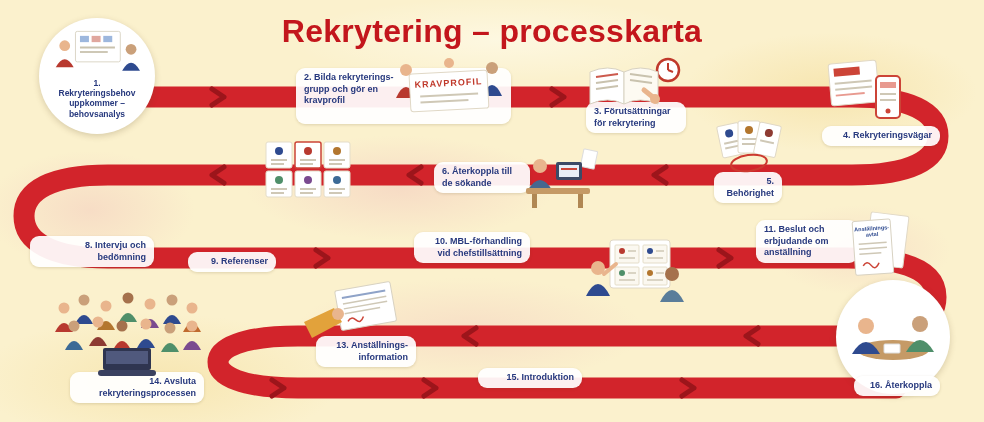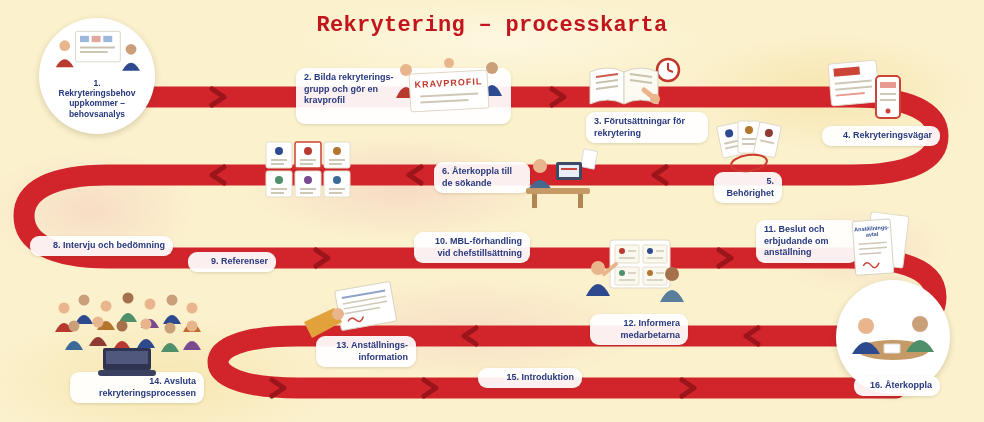--- a/index.html
+++ b/index.html
@@ -11,21 +11,21 @@
       radial-gradient(ellipse 150px 85px at 90px 210px, rgba(243,201,190,.5), transparent 70%),
       radial-gradient(ellipse 250px 75px at 470px 330px, rgba(243,201,190,.45), transparent 70%),
       radial-gradient(ellipse 130px 65px at 860px 250px, rgba(243,201,190,.4), transparent 70%),
       radial-gradient(ellipse 210px 85px at 830px 92px, rgba(243,219,150,.55), transparent 70%),
       radial-gradient(ellipse 260px 95px at 160px 380px, rgba(243,219,150,.5), transparent 70%),
       radial-gradient(ellipse 300px 60px at 500px 40px, rgba(255,252,238,.6), transparent 70%),
       #fbf1cd;
   }
   .title {
     position:absolute; top:13px; left:0; width:100%; text-align:center;
-    font-size:22px; font-weight:bold; color:#c3161c; letter-spacing:.3px; z-index:4;font-family:Liberation Mono, monospace;
+    font-size:32px; font-weight:bold; color:#c3161c; letter-spacing:.3px; z-index:4;
   }
   .road { position:absolute; inset:0; z-index:1; }
   .pill {
     position:absolute; z-index:2;
     background:rgba(255,255,255,.93); border-radius:9px; padding:4px 8px;
     font-size:9px; font-weight:bold; color:#27397e; line-height:1.3;
     box-shadow:0 1px 3px rgba(90,70,30,.18);
   }
   .tc { text-align:right; }
   .circle {
@@ -112,21 +112,21 @@
     <path d="M8 16 Q26 8 42 16 L42 48 Q26 40 8 48 Z" fill="#fff" stroke="#d8d2c2"></path>
     <path d="M76 16 Q58 8 42 16 L42 48 Q58 40 76 48 Z" fill="#fdfaf2" stroke="#d8d2c2"></path>
     <line x1="14" y1="21" x2="36" y2="18" stroke="#cc5a4e" stroke-width="2"></line>
     <line x1="14" y1="27" x2="36" y2="24" stroke="#c9c2ae" stroke-width="2"></line>
     <line x1="14" y1="33" x2="36" y2="30" stroke="#c9c2ae" stroke-width="2"></line>
     <line x1="48" y1="18" x2="70" y2="21" stroke="#c9c2ae" stroke-width="2"></line>
     <line x1="48" y1="24" x2="70" y2="27" stroke="#c9c2ae" stroke-width="2"></line>
     <path d="M72 42 L62 34" stroke="#e9b58d" stroke-width="5" stroke-linecap="round"></path>
     <circle cx="73" cy="43" r="5" fill="#e9b58d"></circle>
   </svg>
-  <div class="pill" style="left:586px;top:112px;width:122px">
+  <div class="pill" style="left:586px;top:102px;width:100px">
     <span>3.</span>
     <span>Förutsättningar för rekrytering</span>
   </div>
 
   <svg class="illus" style="left:824px;top:56px" width="82" height="66" viewBox="0 0 82 66">
     <g transform="rotate(-5 30 30)">
       <rect x="6" y="6" width="48" height="42" rx="3" fill="#fff" stroke="#e0d8c6"></rect>
       <rect x="11" y="11" width="26" height="8" fill="#cc4437"></rect>
       <line x1="11" y1="26" x2="48" y2="26" stroke="#cfc8b6" stroke-width="2"></line>
       <line x1="11" y1="32" x2="48" y2="32" stroke="#cfc8b6" stroke-width="2"></line>
@@ -202,21 +202,21 @@
     <rect x="31" y="31" width="26" height="26" rx="2" fill="#fff" stroke="#e4ddc9"></rect>
     <circle cx="44" cy="40" r="4" fill="#7a4a8f"></circle>
       <line x1="36" y1="49" x2="52" y2="49" stroke="#cfc8b6" stroke-width="2"></line>
       <line x1="36" y1="53" x2="49" y2="53" stroke="#cfc8b6" stroke-width="2"></line>
     <rect x="60" y="31" width="26" height="26" rx="2" fill="#fff" stroke="#e4ddc9"></rect>
     <circle cx="73" cy="40" r="4" fill="#3c6a96"></circle>
       <line x1="65" y1="49" x2="81" y2="49" stroke="#cfc8b6" stroke-width="2"></line>
       <line x1="65" y1="53" x2="78" y2="53" stroke="#cfc8b6" stroke-width="2"></line>
   </svg>
 
-  <div class="pill tc" style="left:30px;top:236px;width:143px">
+  <div class="pill tc" style="left:30px;top:236px;width:124px">
     <span>8.</span>
     <span>Intervju och bedömning</span>
   </div>
 
   <div class="pill tc" style="left:188px;top:252px;width:88px">
     <span>9.</span>
     <span>Referenser</span>
   </div>
 
   <div class="pill tc" style="left:414px;top:232px;width:116px">
@@ -258,24 +258,20 @@
     <rect x="57" y="29" width="24" height="18" rx="1" fill="#fbf8f0" stroke="#e4ddc9"></rect>
     <circle cx="64" cy="35" r="3" fill="#b3762e"></circle>
       <line x1="70" y1="35" x2="78" y2="35" stroke="#cfc8b6" stroke-width="1.5"></line>
       <line x1="61" y1="42" x2="77" y2="42" stroke="#cfc8b6" stroke-width="1.5"></line>
     <circle cx="12" cy="30" r="7" fill="#e9b58d"></circle>
     <path d="M0 58 Q12 34 24 58 Z" fill="#2e4a8f"></path>
     <path d="M18 36 L30 26" stroke="#e9b58d" stroke-width="4" stroke-linecap="round"></path>
     <circle cx="86" cy="36" r="7" fill="#a5714c"></circle>
     <path d="M74 64 Q86 40 98 64 Z" fill="#5a7d9a"></path>
   </svg>
-  <div class="pill tc" style="left:590px;top:314px;width:98px">
-    <span>12.</span>
-    <span>Informera medarbetarna</span>
-  </div>
 
   <svg class="illus" style="left:304px;top:280px" width="108" height="62" viewBox="0 0 108 62">
     <g transform="rotate(-10 62 28)">
       <rect x="34" y="6" width="56" height="40" rx="2" fill="#fff" stroke="#d8d2c2"></rect>
       <line x1="40" y1="14" x2="84" y2="14" stroke="#8fa3c8" stroke-width="2"></line>
       <line x1="40" y1="20" x2="84" y2="20" stroke="#cfc8b6" stroke-width="1.5"></line>
       <line x1="40" y1="25" x2="84" y2="25" stroke="#cfc8b6" stroke-width="1.5"></line>
       <line x1="40" y1="30" x2="76" y2="30" stroke="#cfc8b6" stroke-width="1.5"></line>
       <path d="M42 38 q4 -5 8 0 q4 5 8 -2" stroke="#cc4437" stroke-width="1.5" fill="none"></path>
     </g>

